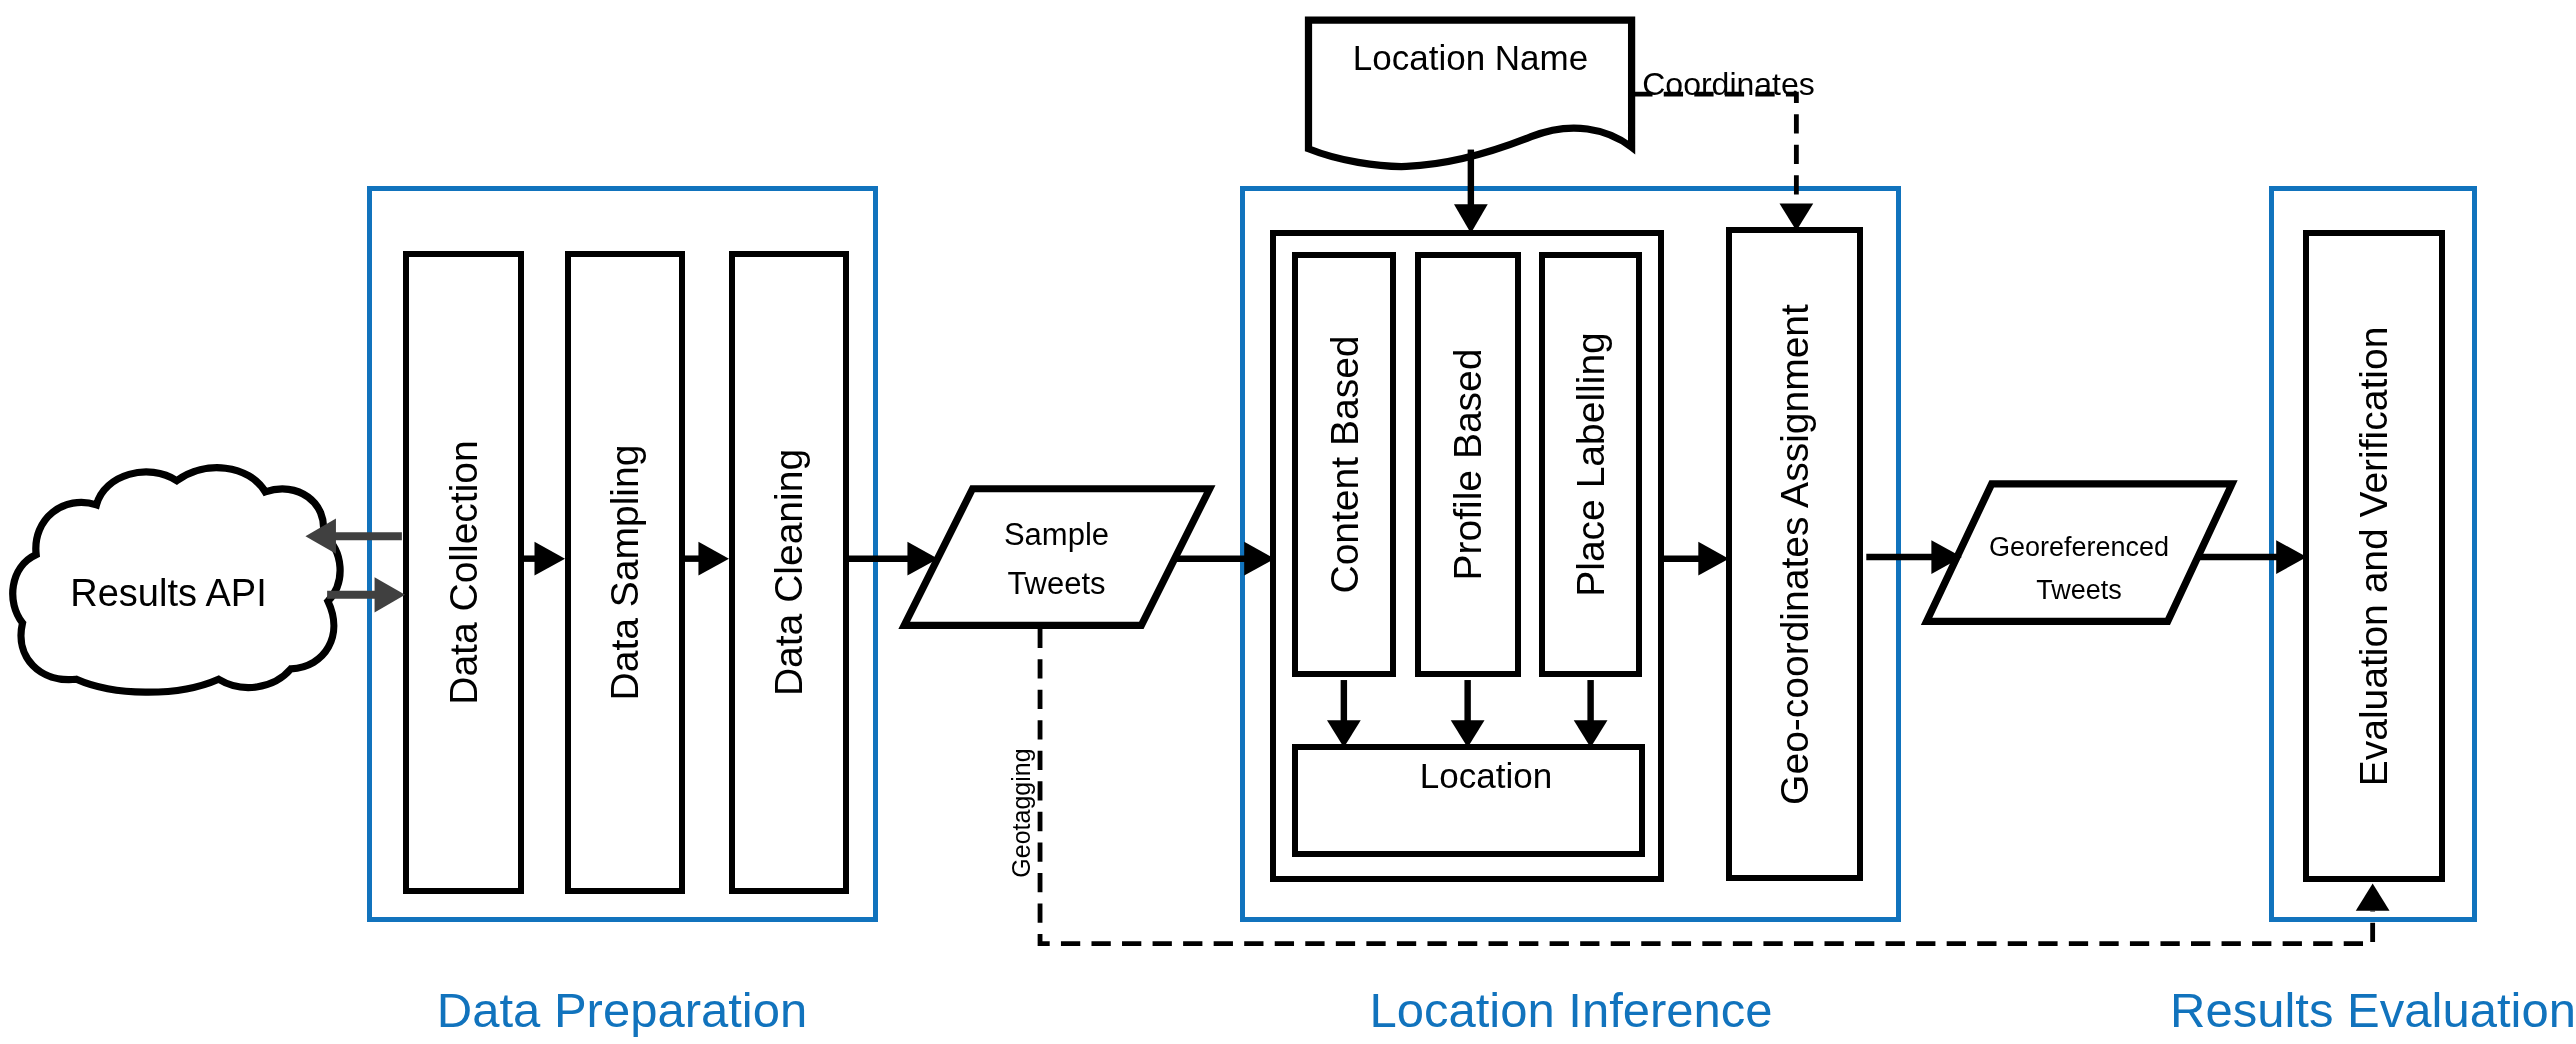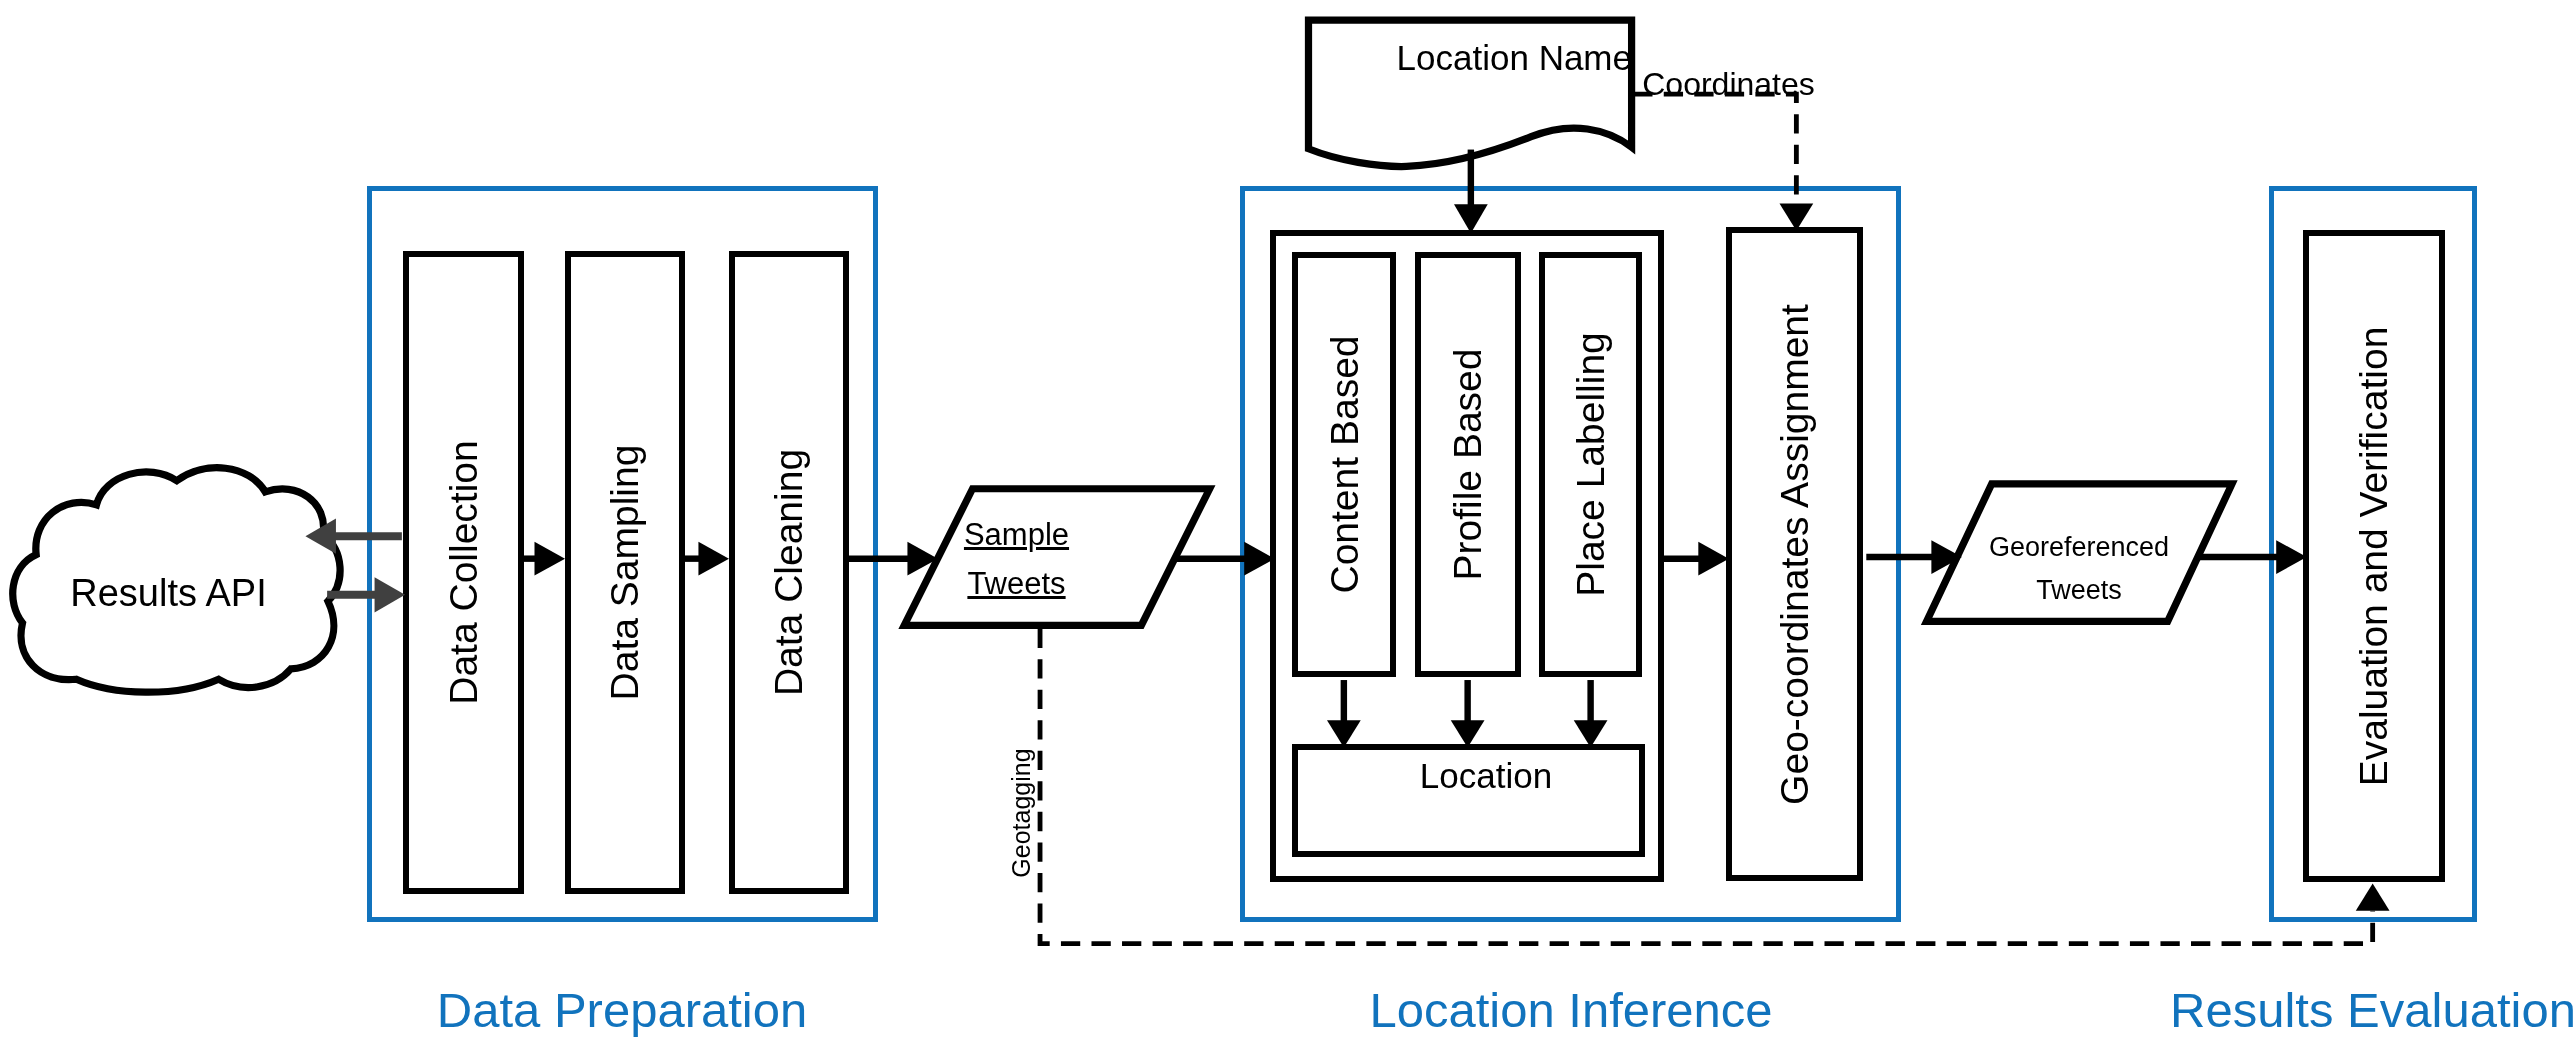--- a/index.html
+++ b/index.html
@@ -131,25 +131,25 @@
     </g>
 
     <g stroke="#000" fill="#000">
       <polyline points="1294,782 1294,1174 2952,1174 2952,1133" fill="none" stroke-width="6" stroke-dasharray="24 14"></polyline>
       <polygon points="2952,1099 2931,1133 2973,1133" stroke="none"></polygon>
     </g>
   </svg>
 
   <div class="abs ctext" style="left:44px;top:572px;width:249px;font-size:38px;">Results API</div>
 
-  <div class="abs ctext" style="left:1309px;top:32px;width:323px;font-size:35px;line-height:51px;text-align:right;">
+  <div class="abs ctext" style="left:1309px;top:32px;width:323px;font-size:35px;line-height:51px;">
     <div>Location Name</div>
   </div>
 
-  <div class="abs ctext" style="left:896px;top:510px;width:241px;font-size:31px;line-height:49px;text-decoration:underline;">
+  <div class="abs ctext" style="left:936px;top:510px;width:241px;font-size:31px;line-height:49px;">
     <div>Sample</div>
     <div>Tweets</div>
   </div>
 
   <div class="abs ctext" style="left:1945px;top:526px;width:268px;font-size:27px;line-height:43px;">
     <div>Georeferenced</div>
     <div>Tweets</div>
   </div>
 
   <div class="abs ctext" style="left:1292px;top:750px;width:353px;font-size:35px;line-height:51px;padding-left:35px;">

